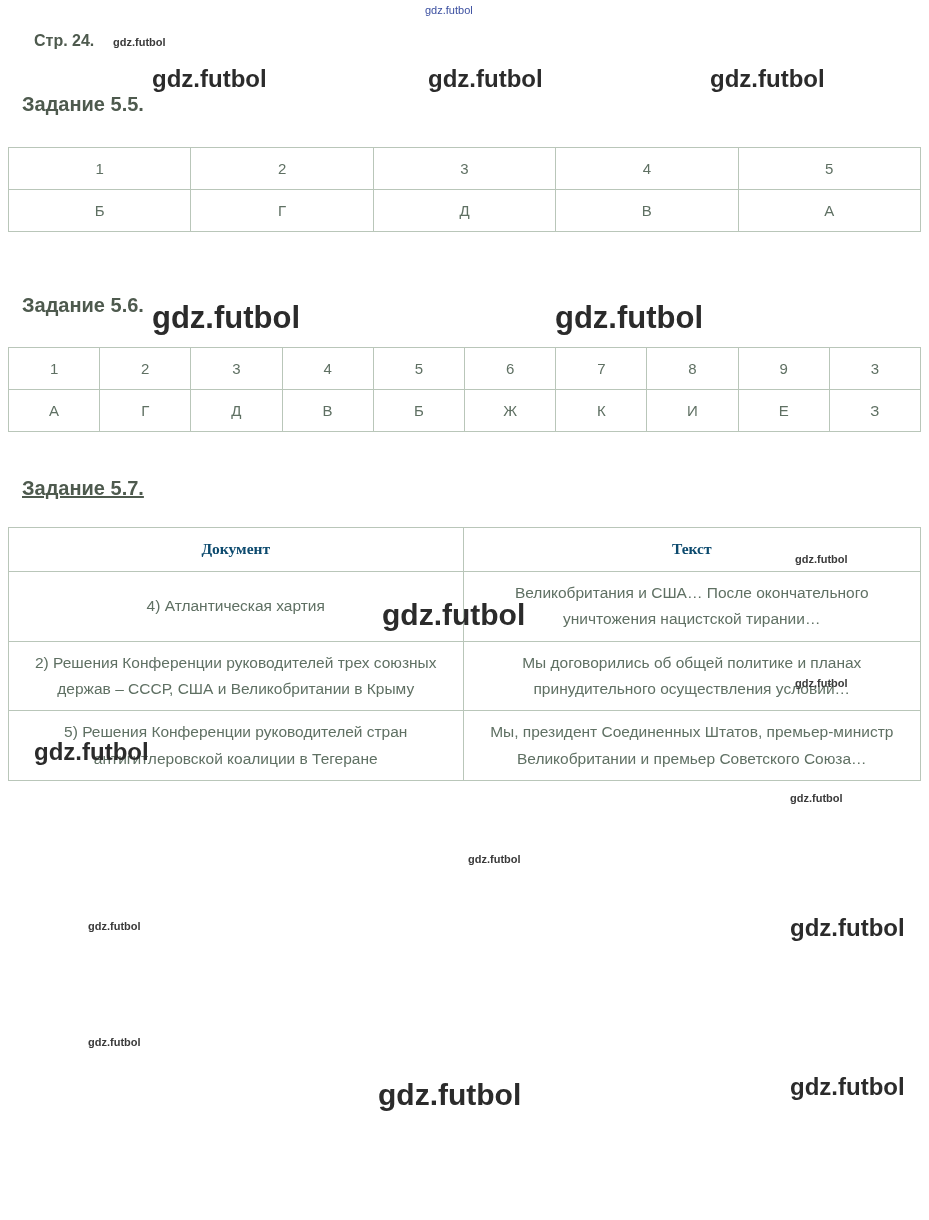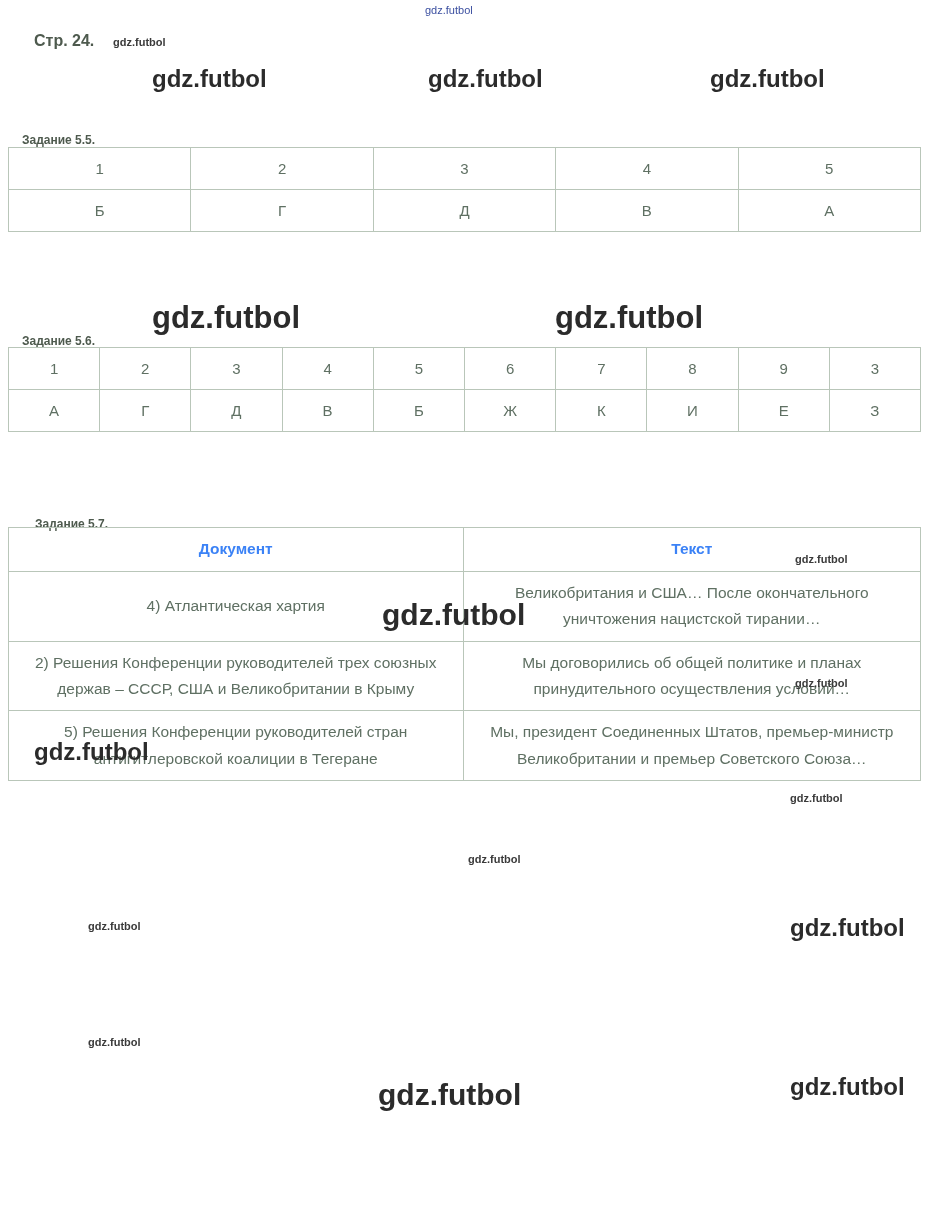--- a/index.html
+++ b/index.html
@@ -51,28 +51,27 @@
     position: absolute;
     left: 22px;
     top: 32px;
     font-size: 16px;
     font-weight: bold;
     color: #4e5a4e;
     margin-left: 12px;
   }
   .task-label {
     position: absolute;
-    font-size: 12px;
+    font-size: 20px;
     font-weight: bold;
     color: #4e5a4e;
-    margin-top: 40px;
   }
   #task55 { left: 22px; top: 93px; }
   #task56 { left: 22px; top: 294px; text-align: right; }
-  #task57 { left: 35px; top: 477px; }
+  #task57 { left: 22px; top: 477px; text-decoration: underline; }
 
   
   table {
     border-collapse: collapse;
     position: absolute;
     font-size: 15px;
     color: #5f7063;
   }
   table td {
     border: 1px solid #b9c6b9;
@@ -114,23 +113,24 @@
   #table-57 td {
     padding: 8px 10px;
     line-height: 1.7;
     font-size: 15.5px;
     box-sizing: border-box;
   }
   #table-57 td.col-doc { width: 455px; }
   #table-57 td.col-text { width: 458px; }
   #table-57 tr.head td {
     font-weight: bold;
-    color: #3b82f6;
+    color: #0c4a6e;
     height: 44px;
     padding: 4px 10px;
+    font-family: Liberation Serif, serif;
   }
 </style>
 </head>
 <body>
 
 <div class="page">
 
   <div class="page-label">Стр. 24.</div>
 
   <div class="task-label" id="task55">Задание 5.5.</div>

